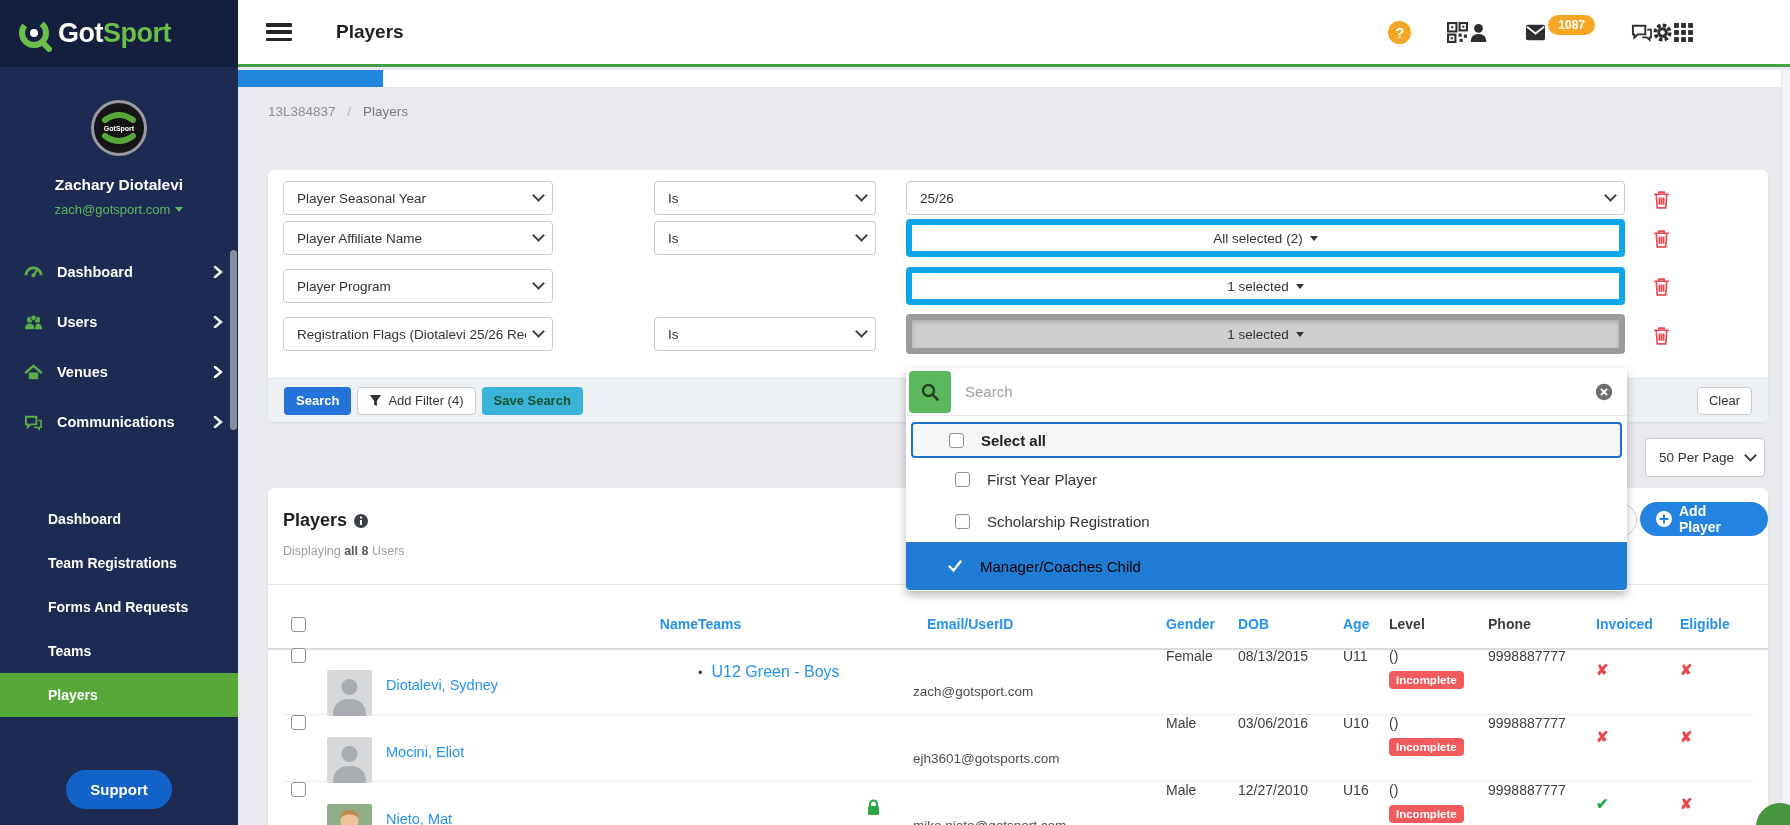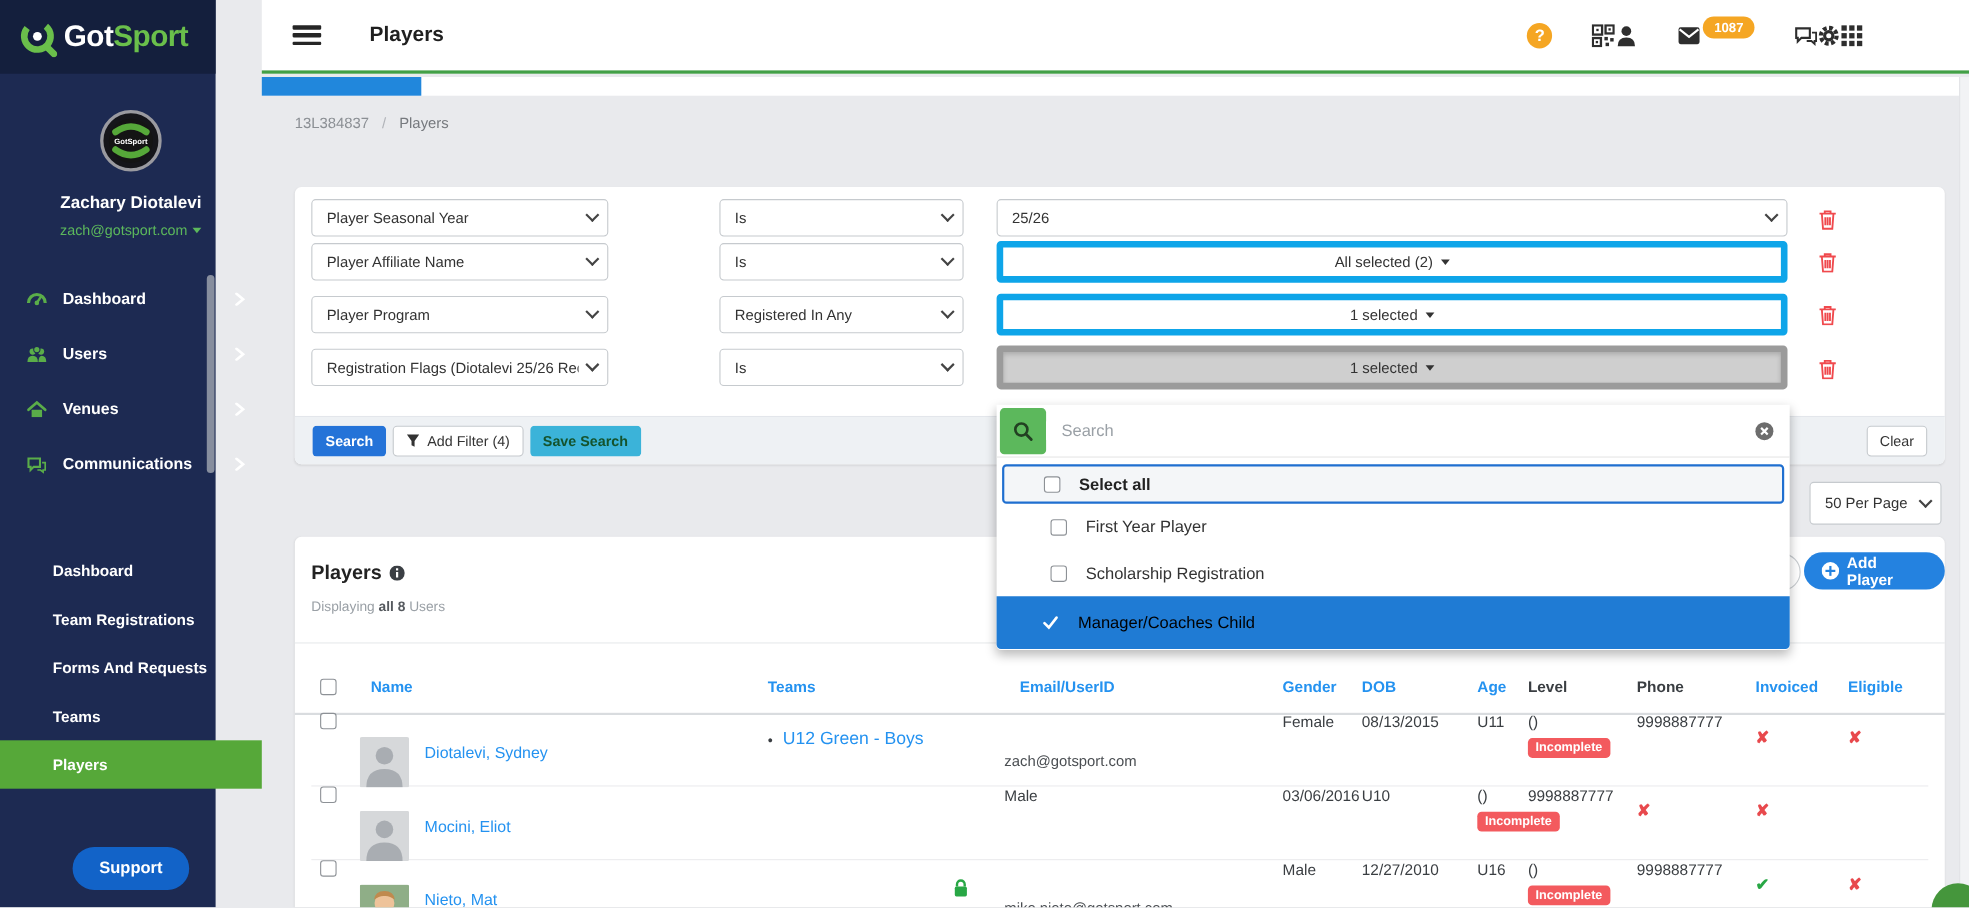--- a/index.html
+++ b/index.html
@@ -1,21 +1,21 @@
 <!DOCTYPE html>
 <html><head>
 <meta charset="utf-8">
 <style>
   * { margin:0; padding:0; box-sizing:border-box; }
   html,body { width:1790px; height:825px; overflow:hidden; background:#e9eaed;
               font-family:"Liberation Sans", sans-serif; }
   #app { position:relative; width:1790px; height:825px; background:#e9eaed; overflow:hidden; }
 
   
-  .sidebar { position:absolute; left:0; top:0; width:196px; height:825px; background:#1d2a52; z-index:40; }
+  .sidebar { position:absolute; left:0; top:0; width:238px; height:825px; background:#1d2a52; z-index:40; }
   .logo-block { height:67px; background:#141f3d; display:flex; align-items:center; padding-left:16px; }
   .logo-text { font-size:27px; font-weight:bold; letter-spacing:-0.5px; margin-left:6px; }
   .logo-text .lg-white { color:#fff; } .logo-text .lg-green { color:#6abf4b; }
   .side-avatar { position:absolute; left:91px; top:100px; width:56px; height:56px; border-radius:50%;
                  background:#15151a; border:3px solid #9a9aa0; display:flex; align-items:center; justify-content:center; overflow:hidden; }
   .side-avatar .swirl { width:44px; height:44px; }
   .side-user-name { position:absolute; top:176px; left:0; width:238px; text-align:center; color:#fff; font-size:15.5px; font-weight:bold; }
   .side-user-email { position:absolute; top:202px; left:0; width:238px; text-align:center; color:#5cb85c; font-size:13px; cursor:pointer; }
   .side-user-email::after { content:""; display:inline-block; margin-left:5px; vertical-align:2px;
                             border-left:4px solid transparent; border-right:4px solid transparent; border-top:5px solid #5cb85c; }
@@ -94,21 +94,21 @@
   .hidden-pill { position:absolute; left:1284px; top:15px; width:85px; height:34px; background:#fff;
                  border:1px solid #c8ccd0; border-radius:17px; z-index:6; }
   .add-player { position:absolute; left:1372px; top:14px; height:34px; padding:0 16px; background:#2482e0; border-radius:17px;
                 color:#fff; font-size:14px; font-weight:bold; display:flex; align-items:center; cursor:pointer; z-index:7; }
   .add-player svg { width:16px; height:16px; margin-right:7px; }
 
   .grid-cols { display:grid; grid-template-columns:44px 371px 215px 253px 72px 105px 46px 99px 108px 84px 73px; }
   .thead { position:absolute; left:15px; top:112px; width:1470px; height:48px; align-items:center; }
   .thead .th { font-size:14px; font-weight:bold; color:#2492f0; }
   .thead .th.dark { color:#3a3e42; }
-  .thead .th.pl { padding-left:10px; }
+  .thead .th.pl { padding-left:10px;text-align:right; }
   .thead-border { position:absolute; left:0; top:160px; width:1500px; height:2px; background:#d9dcdf; }
   .trow { position:absolute; left:15px; width:1470px; height:67px; border-bottom:1px solid #ececee; align-items:start; }
   .cell { font-size:14px; color:#3a3e42; }
   .cb { width:15px; height:15px; border:1.5px solid #8d9196; border-radius:3px; background:#fff; margin-left:8px; cursor:pointer; }
   .cb.hdr { margin-top:0; }
   .name-cell { display:flex; padding-top:22px; }
   .avatar { width:45px; height:46px; flex:0 0 45px; border-radius:2px; overflow:hidden; }
   .link { color:#2492f0; cursor:pointer; text-decoration:none; }
   .name-link { margin-left:14px; margin-top:7px; font-size:14.5px; }
   .team-cell { padding-top:15px; display:flex; align-items:center; }
@@ -324,24 +324,20 @@
       <span>All selected (2)</span>
     </div>
     <svg class="trash" style="left:1385px; top:59px;" viewBox="0 0 16 18">
         <path d="M1 4 h14 M5.5 4 V2 h5 v2 M3 4 l1 13 h8 l1-13 M6 7 v7 M8 7 v7 M10 7 v7" fill="none" stroke="currentColor" stroke-width="1.6"></path>
       </svg>
 
     <div class="sel" style="left:15px; top:99px; width:270px; height:34px;">
       <span class="sel-text">Player Program</span>
         <span class="sel-caret"></span>
     </div>
-    <div class="sel" style="left:386px; top:99px; width:222px; height:34px;">
-      <span class="sel-text">Registered In Any</span>
-        <span class="sel-caret"></span>
-    </div>
     <div class="msel" style="left:638px; top:97px; width:719px; height:38px;">
       <span>1 selected</span>
     </div>
     <svg class="trash" style="left:1385px; top:107px;" viewBox="0 0 16 18">
         <path d="M1 4 h14 M5.5 4 V2 h5 v2 M3 4 l1 13 h8 l1-13 M6 7 v7 M8 7 v7 M10 7 v7" fill="none" stroke="currentColor" stroke-width="1.6"></path>
       </svg>
 
     <div class="sel" style="left:15px; top:147px; width:270px; height:34px;">
       <span class="sel-text">Registration Flags (Diotalevi 25/26 Recreational Pro</span>
         <span class="sel-caret"></span>
@@ -454,20 +450,21 @@
         <div class="avatar">
           <svg viewBox="0 0 45 46" width="45" height="46">
               <rect width="45" height="46" fill="#d6d8da"></rect>
               <circle cx="22.5" cy="17" r="8" fill="#a9adb2"></circle>
               <path d="M6 46 Q6 29 22.5 29 Q39 29 39 46 Z" fill="#a9adb2"></path>
             </svg>
         </div>
         <a class="link name-link">Mocini, Eliot</a>
       </div>
       <div class="team-cell"></div>
+      <div class="email-cell">ejh3601@gotsports.com</div>
       <div class="cell">Male</div>
       <div class="cell">03/06/2016</div>
       <div class="cell">U10</div>
       <div class="cell level-cell">
         <span>()</span><br>
         <span class="badge">Incomplete</span>
       </div>
       <div class="cell">9998887777</div>
       <div class="mark x">✘</div>
       <div class="mark x">✘</div>

